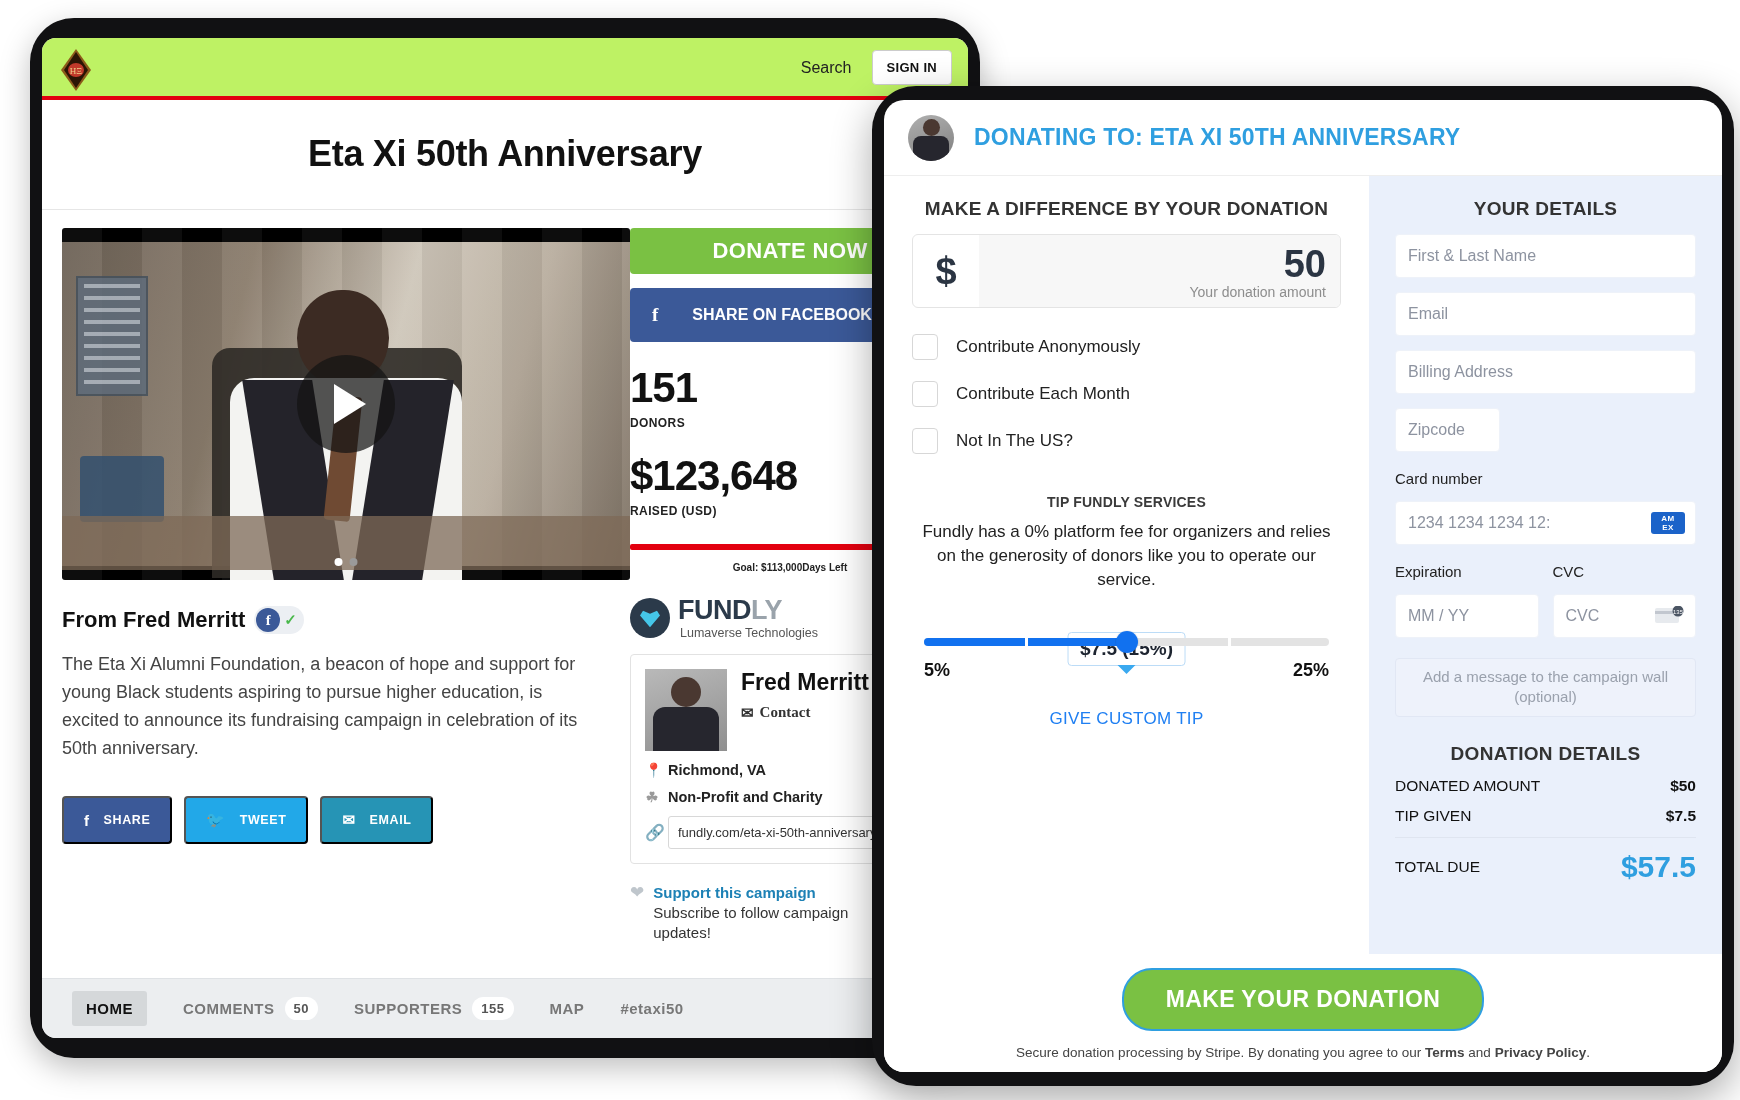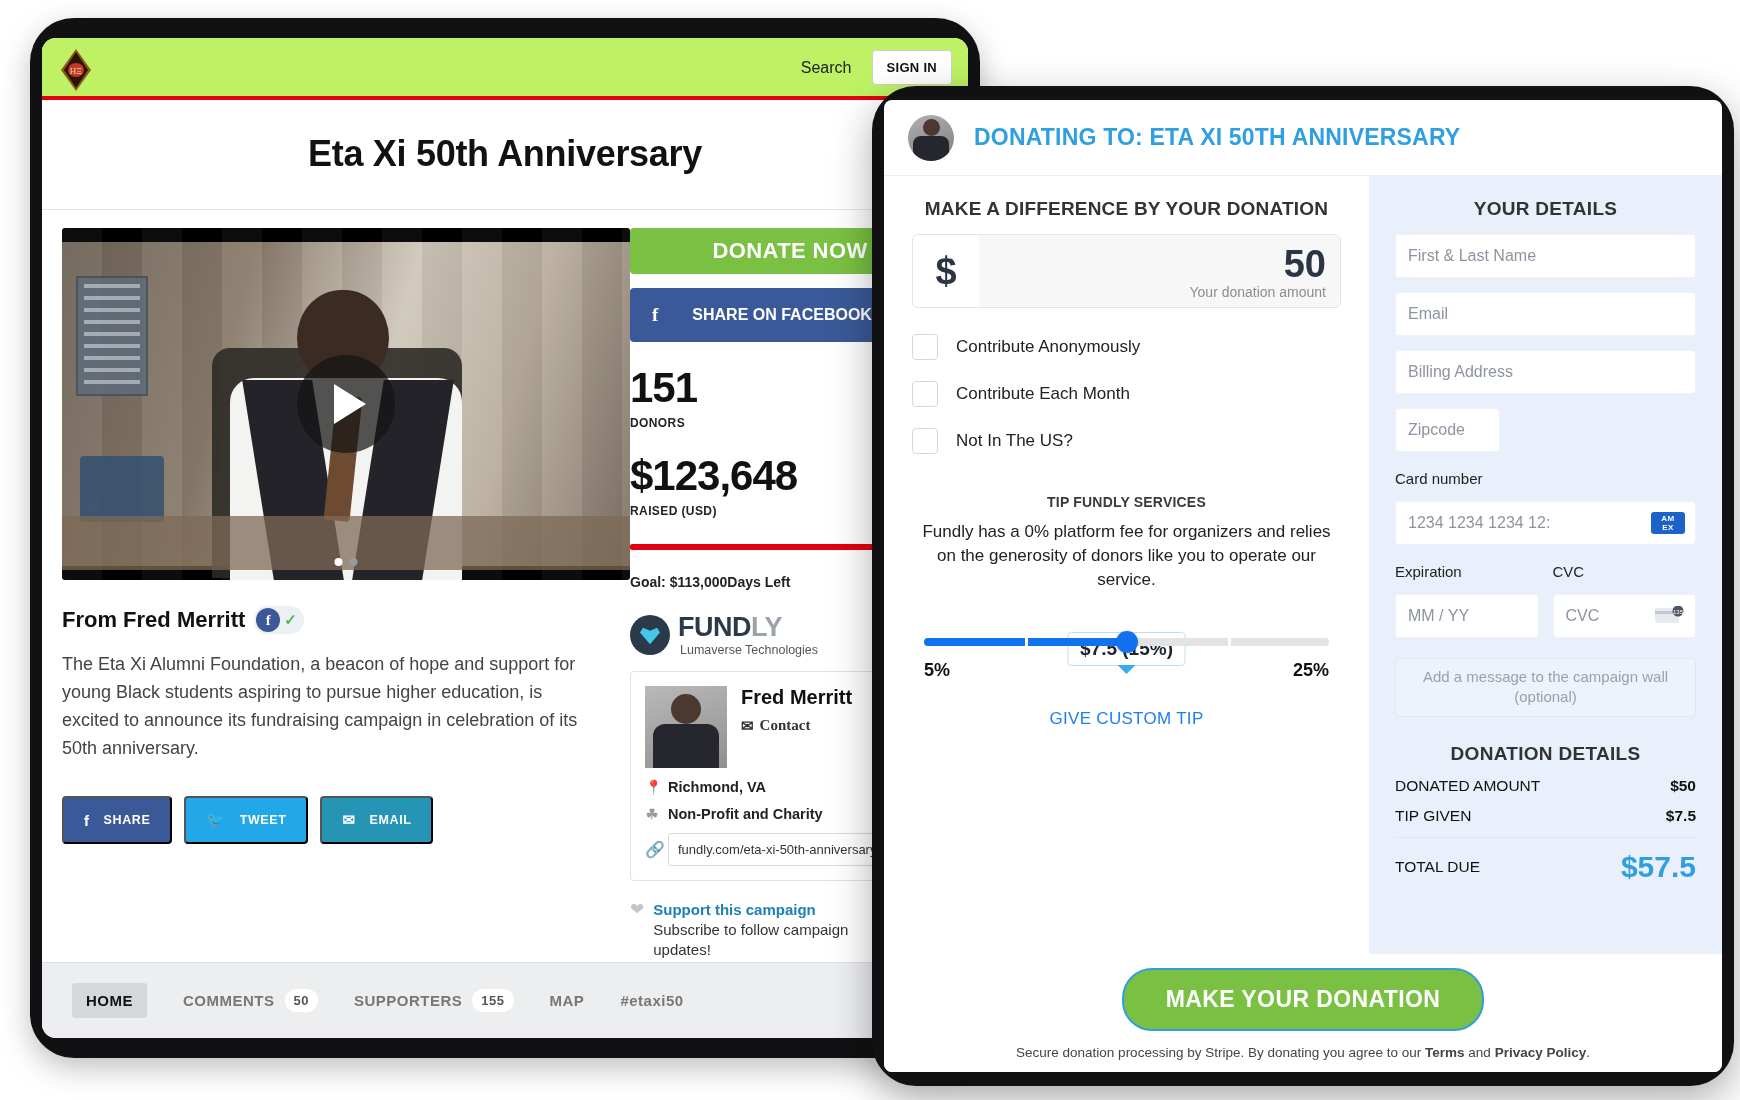--- a/index.html
+++ b/index.html
@@ -107,65 +107,65 @@
     font-size: 22px; font-weight: 800; letter-spacing:.4px; padding: 10px 0; border-radius:4px;
   }
   .fb-share {
     display:flex; align-items:center; width:100%; background:#3b5998; color:#fff; border:0;
     font-size: 16px; font-weight:700; padding: 16px 0 16px 22px; gap:34px; border-radius:4px; margin-top: 14px;
   }
   .stat-num { font-size: 42px; font-weight: 800; color:#111; margin-top: 22px; letter-spacing:-1px;}
   .stat-lbl { font-size: 12px; font-weight: 700; color:#222; letter-spacing:.4px; margin-top: 4px;}
   .progress { height:6px; background:#e6e6e6; margin-top: 26px; border-radius:2px; overflow:hidden;}
   .progress > i { display:block; height:100%; background:#e3000f; width:100%; }
-  .goal-row { display:flex; justify-content:flex-start; font-size:14px; font-weight:700; color:#222; margin-top: 24px; }
+  .goal-row { display:flex; justify-content:center; font-size:10px; font-weight:700; color:#222; margin-top: 12px; }
 
   .fundly-logo { display:flex; align-items:center; gap:8px; margin-top: 24px; }
   .fl-mark { width:40px;height:40px;border-radius:50%;background:#2b3a4a;display:flex;align-items:center;justify-content:center;}
   .fl-heart { width:20px;height:18px;background:#45c6e8;clip-path: polygon(50% 100%, 0 35%, 15% 8%, 50% 25%, 85% 8%, 100% 35%); }
   .fl-text { line-height:1; }
   .fl-word { font-size:27px; font-weight:800; color:#2b3a4a; letter-spacing:-.5px;}
   .fl-word span { color:#9aa3ab; }
   .fl-sub { font-size:12.5px; color:#555; margin-top:3px; margin-left:2px;}
 
   .organizer-card { border:1px solid #e2e2e2; border-radius:4px; margin-top: 14px; padding: 14px; }
   .org-top { display:flex; gap:14px; }
   .org-photo { width: 82px; height: 82px; background: linear-gradient(160deg,#b9b9b9,#8f8f8f); position:relative; overflow:hidden; flex:none;}
   .org-photo:before{content:"";position:absolute;left:26px;top:8px;width:30px;height:30px;border-radius:50%;background:#4a3831;}
   .org-photo:after{content:"";position:absolute;left:8px;top:38px;width:66px;height:48px;background:#26262e;border-radius:12px 12px 0 0;}
-  .org-name { font-size: 20px; font-weight: 800; color:#111; }
+  .org-name { font-size: 23px; font-weight: 800; color:#111; }
   .org-contact { display:flex; align-items:center; gap:6px; margin-top:8px; font-size:15px; font-weight:700; color:#333; font-family:"Liberation Serif",serif;}
   .org-meta { display:flex; align-items:center; gap:9px; margin-top: 11px; font-size:14.5px; font-weight:700; color:#222;}
   .org-meta .ic { width:14px; text-align:center; color:#9a9a9a; font-size:14px;}
   .org-url { display:flex; align-items:center; gap:9px; margin-top: 11px;}
   .org-url input { flex:1; border:1px solid #d8d8d8; border-radius:3px; padding:8px 9px; font-size:13px; color:#333; background:#fff; font-family:"Liberation Sans",sans-serif;}
 
   .support-row { display:flex; gap:9px; margin-top: 20px; }
   .heart-ic { color:#bfc6cc; font-size:17px; line-height:1;}
   .support-link { color:#1d81b5; font-weight:700; font-size:15px; }
   .support-sub { font-size:15px; color:#333; line-height:1.35; margin-top:2px; width: 205px;}
 
   .tabbar {
-    position:absolute; left:0; bottom:0; width:100%; height: 76px; background:#eceef0;
+    position:absolute; left:0; bottom:0; width:100%; height: 60px; background:#eceef0;
     display:flex; align-items:center; gap: 36px; padding-left: 30px; border-top:1px solid #dfe2e5;
   }
   .tab { display:flex; align-items:center; gap:10px; font-size:15px; font-weight:700; color:#777; letter-spacing:.5px;}
   .tab.active { background:#d5d8da; color:#111; padding: 9px 14px; border-radius:3px;}
   .badge { background:#fff; color:#555; font-size:13px; font-weight:700; border-radius:12px; padding: 4px 9px; }
 
   
   .tablet-front {
     position:absolute; left: 872px; top: 86px;
     width: 862px; height: 1000px;
     background:#111113; border-radius: 44px;
     box-shadow: 0 14px 40px rgba(0,0,0,.33);
   }
   .screen-front {
     position:absolute; left: 12px; top: 14px;
-    width: 838px; height: 972px; background:#fff; border-radius:8px; overflow:hidden;
+    width: 838px; height: 972px; background:#fff; border-radius:20px; overflow:hidden;
   }
   .modal-head { display:flex; align-items:center; gap:20px; padding: 18px 24px; border-bottom:1px solid #eee; height: 76px;}
   .mh-avatar { width:46px;height:46px;border-radius:50%;background:linear-gradient(160deg,#b0b0b0,#7e7e7e);position:relative;overflow:hidden;flex:none;}
   .mh-avatar:before{content:"";position:absolute;left:15px;top:4px;width:17px;height:17px;border-radius:50%;background:#4a3831;}
   .mh-avatar:after{content:"";position:absolute;left:5px;top:21px;width:36px;height:28px;background:#26262e;border-radius:8px 8px 0 0;}
   .mh-title { color:#2f9fe0; font-size: 23px; font-weight: 800; letter-spacing:.2px; }
 
   .modal-body { display:flex; height: 820px; }
   .mb-left { width: 485px; padding: 22px 28px 0; }
   .mb-right { width: 353px; background:#eaf0fb; padding: 22px 26px 0; }

